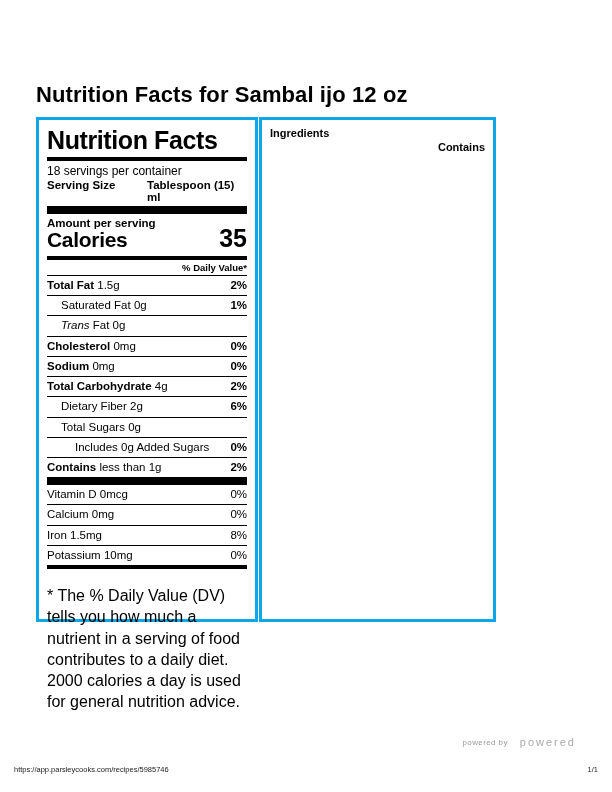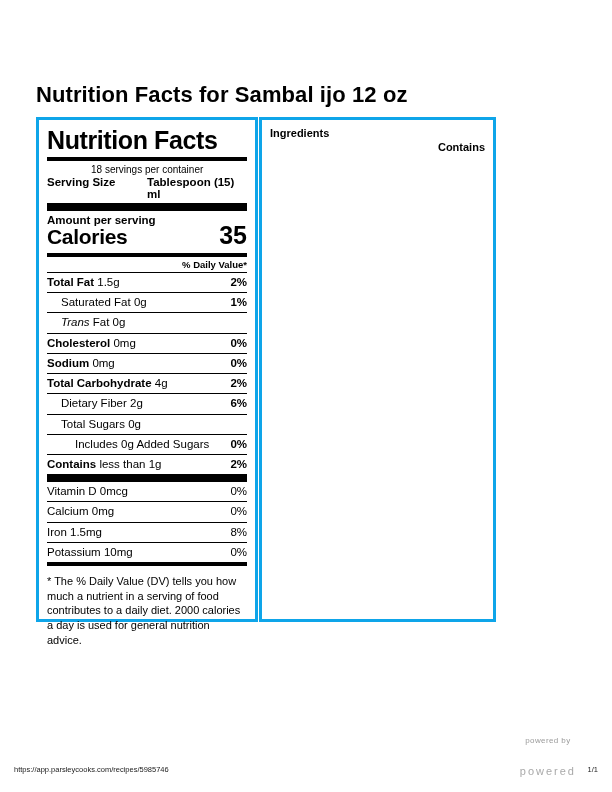--- a/index.html
+++ b/index.html
@@ -62,23 +62,22 @@
     font-weight: bold;
     letter-spacing: -0.4px;
     line-height: 1.12;
     margin: 2px 0 3px 0;
   }
   .rule-thin { border-top: 1px solid #000; margin: 0; }
   .rule-med  { border-top: 4px solid #000; margin: 0; }
   .rule-thick{ border-top: 8px solid #000; margin: 0; }
 
   .servings {
-    font-size: 10px;
+    font-size: 12px;
     padding: 3px 0 1px 0;
-    margin-left: 44px;
   }
   .serving-size {
     font-size: 11.5px;
     font-weight: bold;
     display: flex;
     justify-content: flex-start;
     padding: 0 0 3px 0;
   }
   .serving-size .ss-label { width: 104px; }
 
@@ -119,23 +118,23 @@
     padding: 3px 0 3px 0;
     line-height: 1.15;
   }
   .nrow .lbl b { font-weight: bold; }
   .nrow .val { font-weight: bold; }
   .nrow.vit .val { font-weight: normal; }
   .indent1 { padding-left: 14px; }
   .indent2 { padding-left: 28px; }
   .ital { font-style: italic; }
   .footnote {
-    font-size: 11px;
+    font-size: 16px;
     line-height: 1.33;
-    padding: 8px 0 0 0;
+    padding: 16px 0 0 0;
   }
   
   .ing-head {
     font-size: 11px;
     font-weight: bold;
     margin: 0 0 2px 0;
   }
   .ing-body {
     font-size: 11.5px;
     line-height: 1.35;
@@ -149,22 +148,21 @@
   
   .powered {
     position: absolute;
     right: 36px;
     top: 736px;
     font-size: 8px;
     color: #9a9a9a;
     letter-spacing: 0.4px;
     display: flex;
     align-items: center;
-    gap: 20px;
-    flex-direction: column;
+    gap: 12px;
   }
   .powered .brand {
     font-size: 11px;
     letter-spacing: 2px;
     color: #a9a9a9;
   }
   .footer-url {
     position: absolute;
     left: 14px;
     top: 765px;

